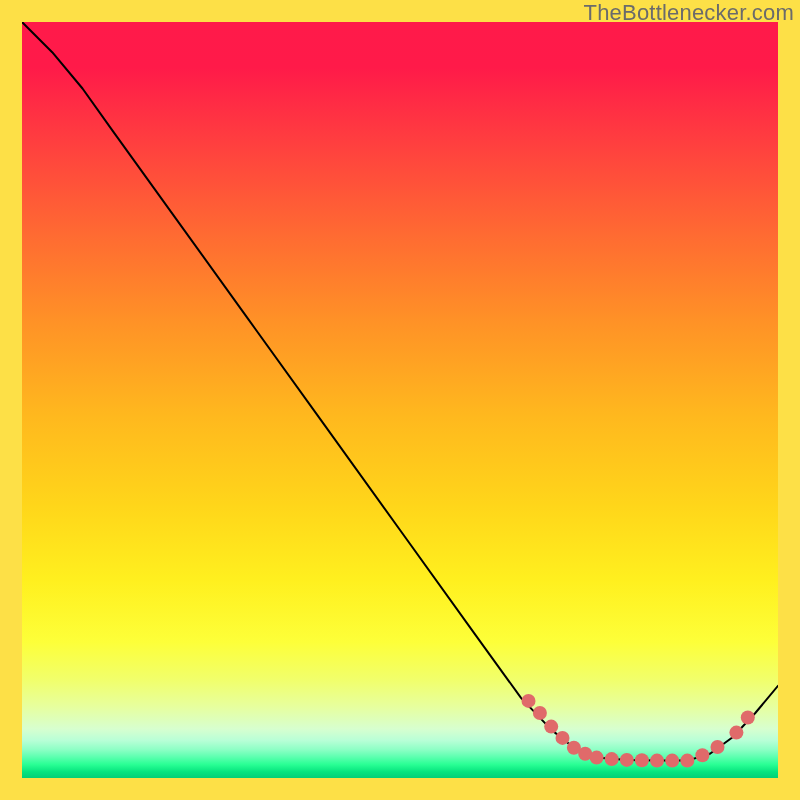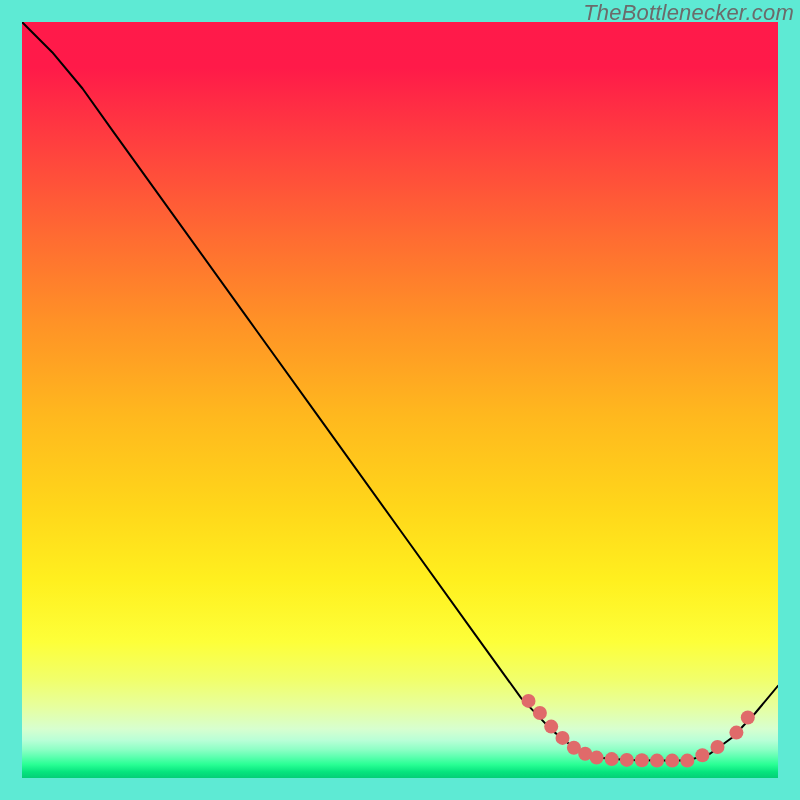--- a/index.html
+++ b/index.html
@@ -8,22 +8,21 @@
     width: 800px;
     height: 800px;
     background: #000;
     overflow: hidden;
     font-family: Arial, Helvetica, sans-serif;
   }
   .stage {
     position: relative;
     width: 800px;
     height: 800px;
-    background: #5eead4;
-    font-style: italic;
+    background: #fde047;
   }
   .plot {
     position: absolute;
     left: 22px;
     top: 22px;
     width: 756px;
     height: 756px;
     overflow: hidden;
   }
   .watermark {

